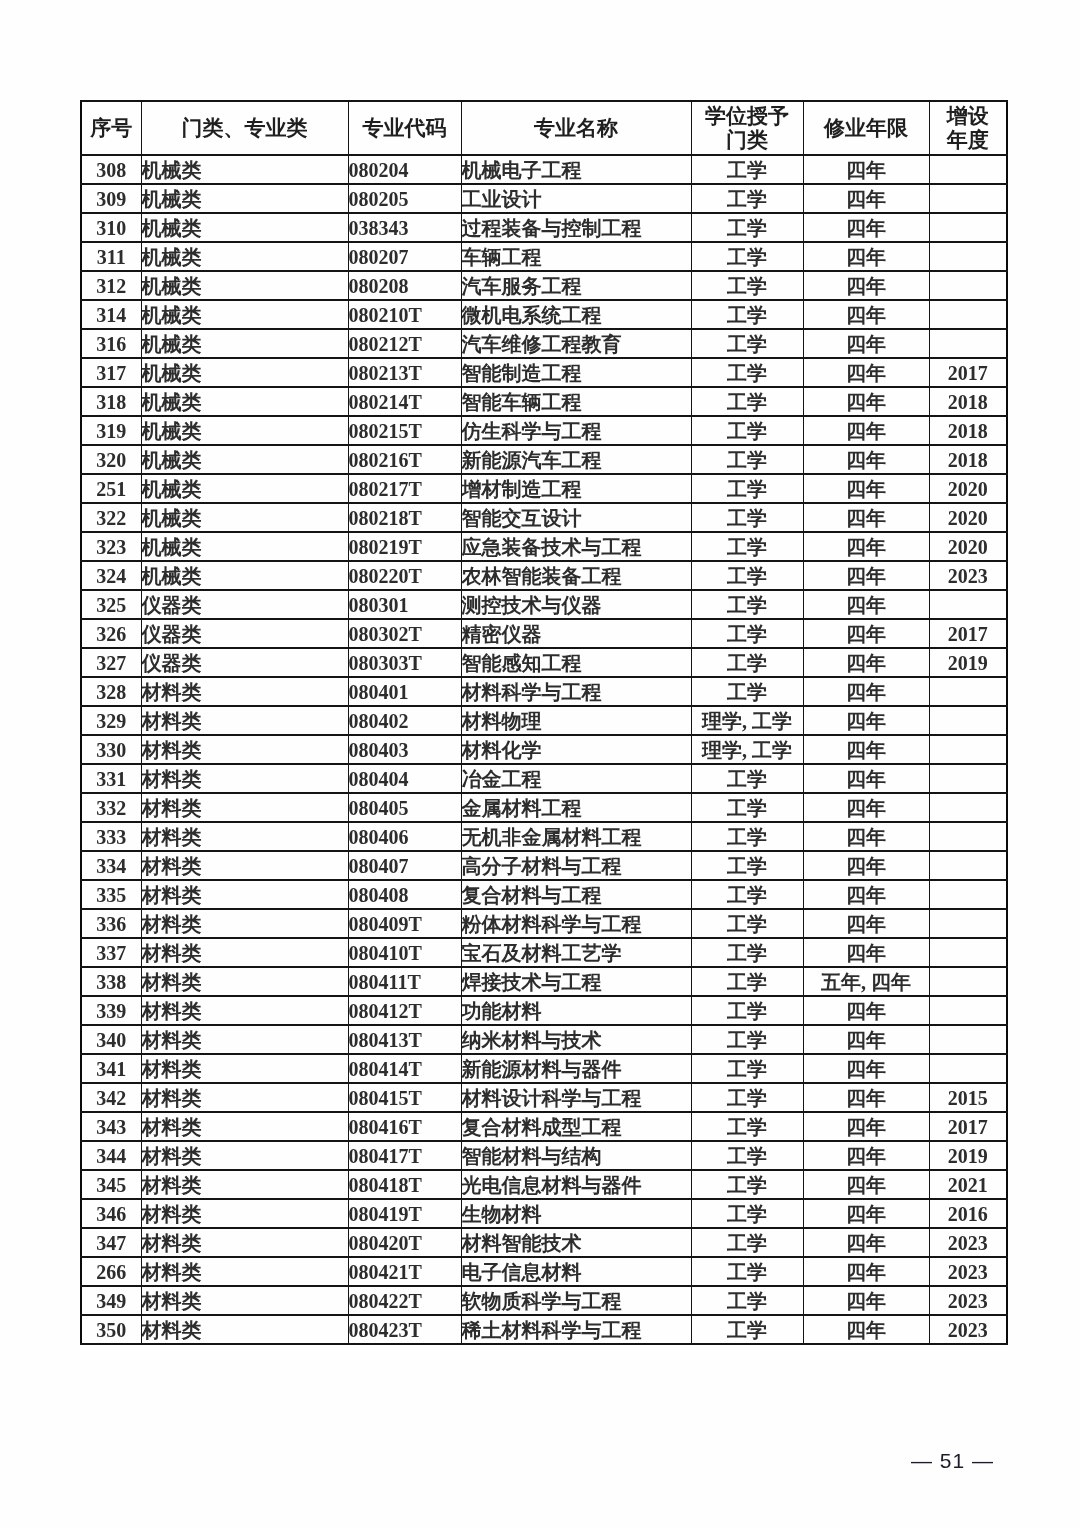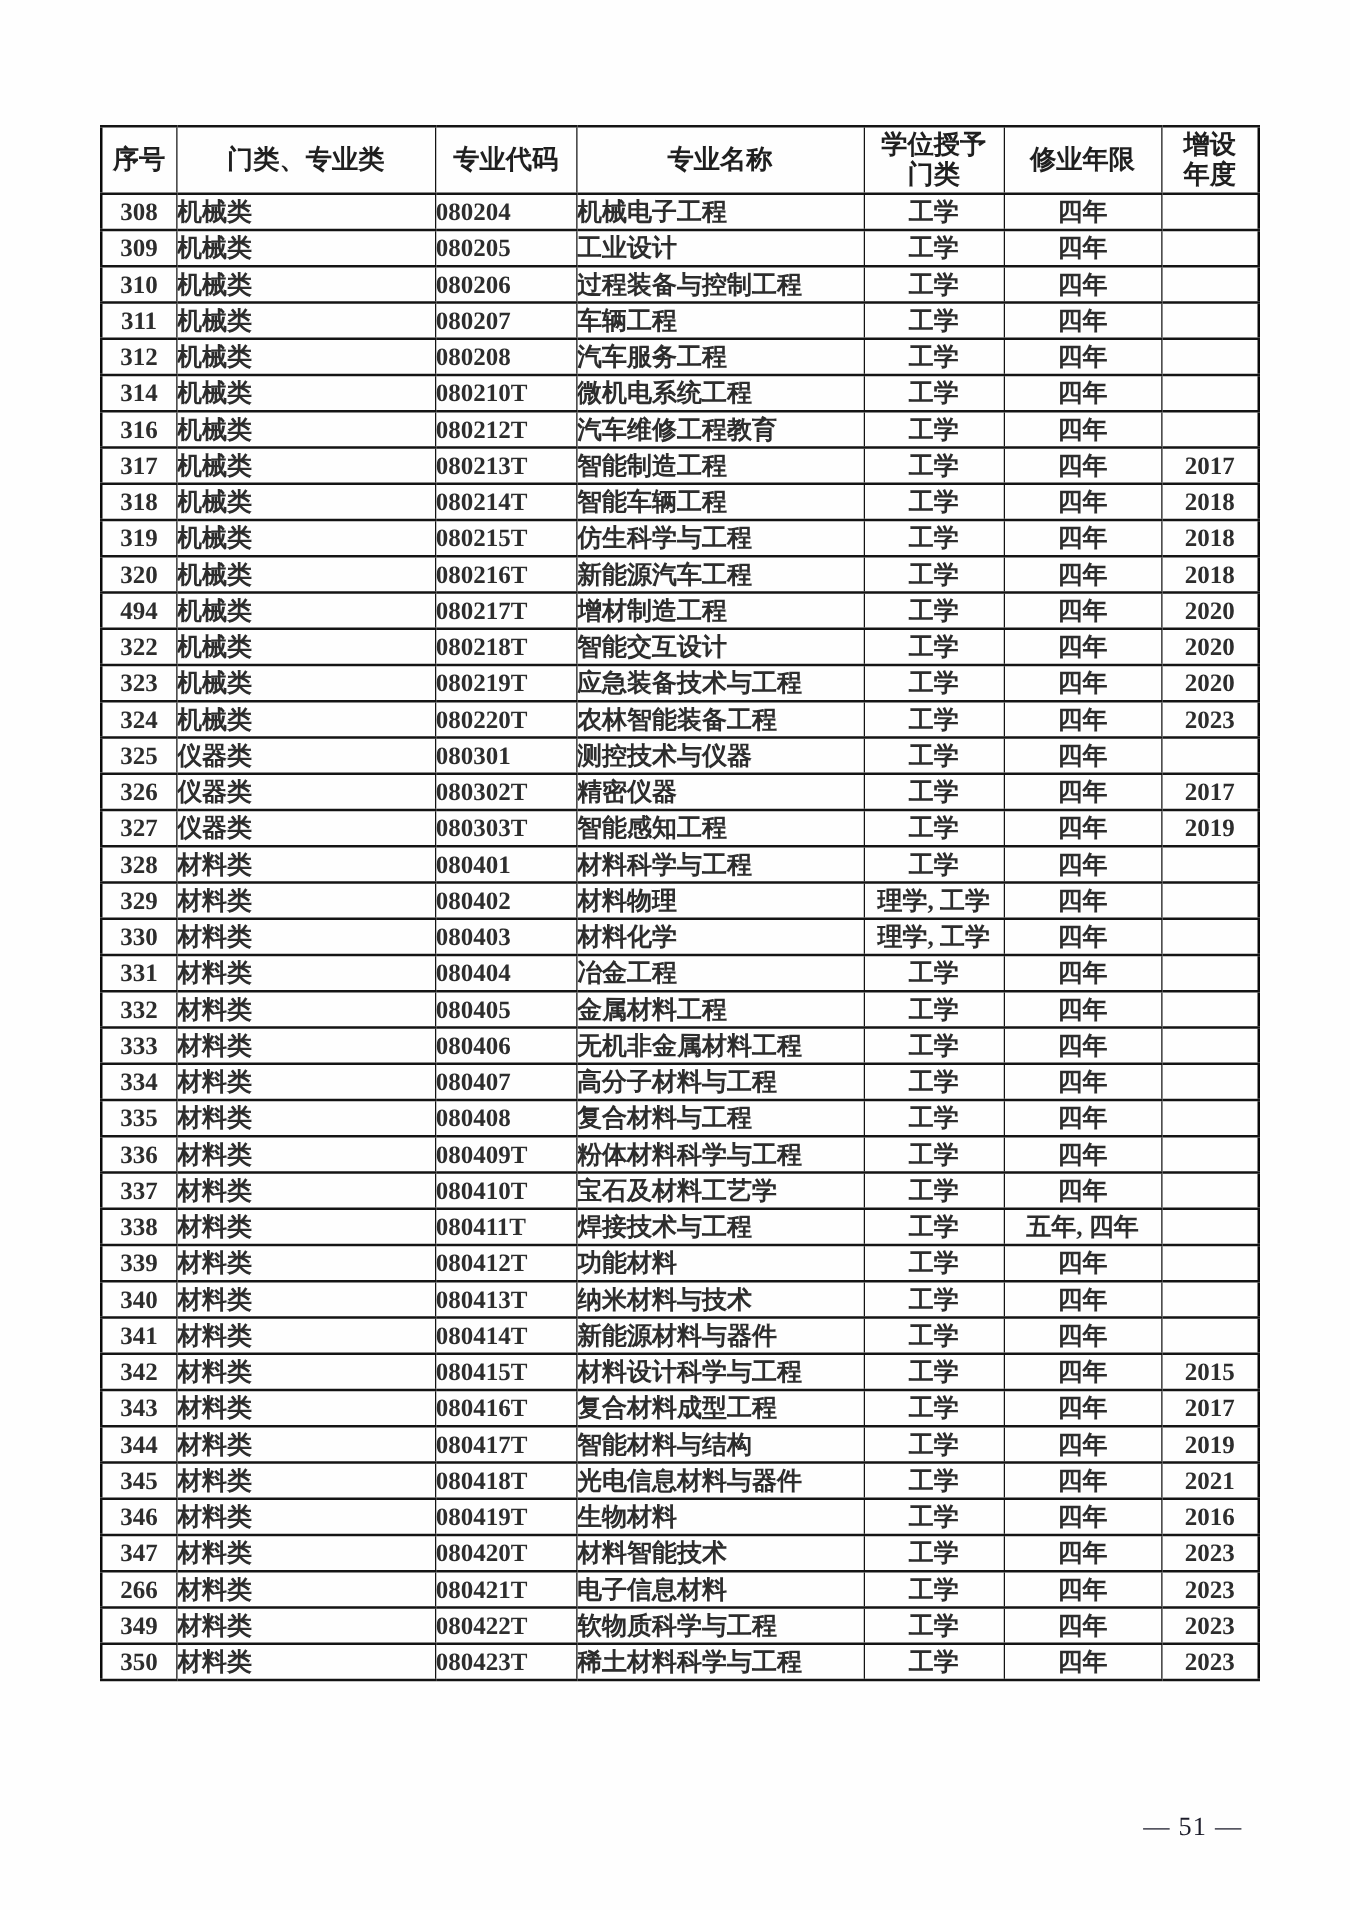--- a/index.html
+++ b/index.html
@@ -53,21 +53,21 @@
     font-size: 20px;
     color: #2d2d2d;
     line-height: 1.0;
   }
   td.cell-c { text-align: center; }
   td.cell-l { text-align: left; padding-left: 6px; }
   .page-number {
     position: absolute;
     right: 86px;
     top: 1449px;
-    font-family: Liberation Serif, serif;
+    font-family: Liberation Sans, sans-serif;
     font-size: 21px;
     color: #1c1c2a;
     letter-spacing: 1px;
   }
 </style>
 </head>
 <body>
 
 <div class="sheet">
 
@@ -109,21 +109,21 @@
           <td class="cell-l">机械类</td>
           <td class="cell-l">080205</td>
           <td class="cell-l">工业设计</td>
           <td class="cell-c">工学</td>
           <td class="cell-c">四年</td>
           <td class="cell-c"></td>
         </tr>
         <tr>
           <td class="cell-c">310</td>
           <td class="cell-l">机械类</td>
-          <td class="cell-l">080206</td>
+          <td class="cell-l">038343</td>
           <td class="cell-l">过程装备与控制工程</td>
           <td class="cell-c">工学</td>
           <td class="cell-c">四年</td>
           <td class="cell-c"></td>
         </tr>
         <tr>
           <td class="cell-c">311</td>
           <td class="cell-l">机械类</td>
           <td class="cell-l">080207</td>
           <td class="cell-l">车辆工程</td>
@@ -188,21 +188,21 @@
         <tr>
           <td class="cell-c">320</td>
           <td class="cell-l">机械类</td>
           <td class="cell-l">080216T</td>
           <td class="cell-l">新能源汽车工程</td>
           <td class="cell-c">工学</td>
           <td class="cell-c">四年</td>
           <td class="cell-c">2018</td>
         </tr>
         <tr>
-          <td class="cell-c">494</td>
+          <td class="cell-c">251</td>
           <td class="cell-l">机械类</td>
           <td class="cell-l">080217T</td>
           <td class="cell-l">增材制造工程</td>
           <td class="cell-c">工学</td>
           <td class="cell-c">四年</td>
           <td class="cell-c">2020</td>
         </tr>
         <tr>
           <td class="cell-c">322</td>
           <td class="cell-l">机械类</td>

